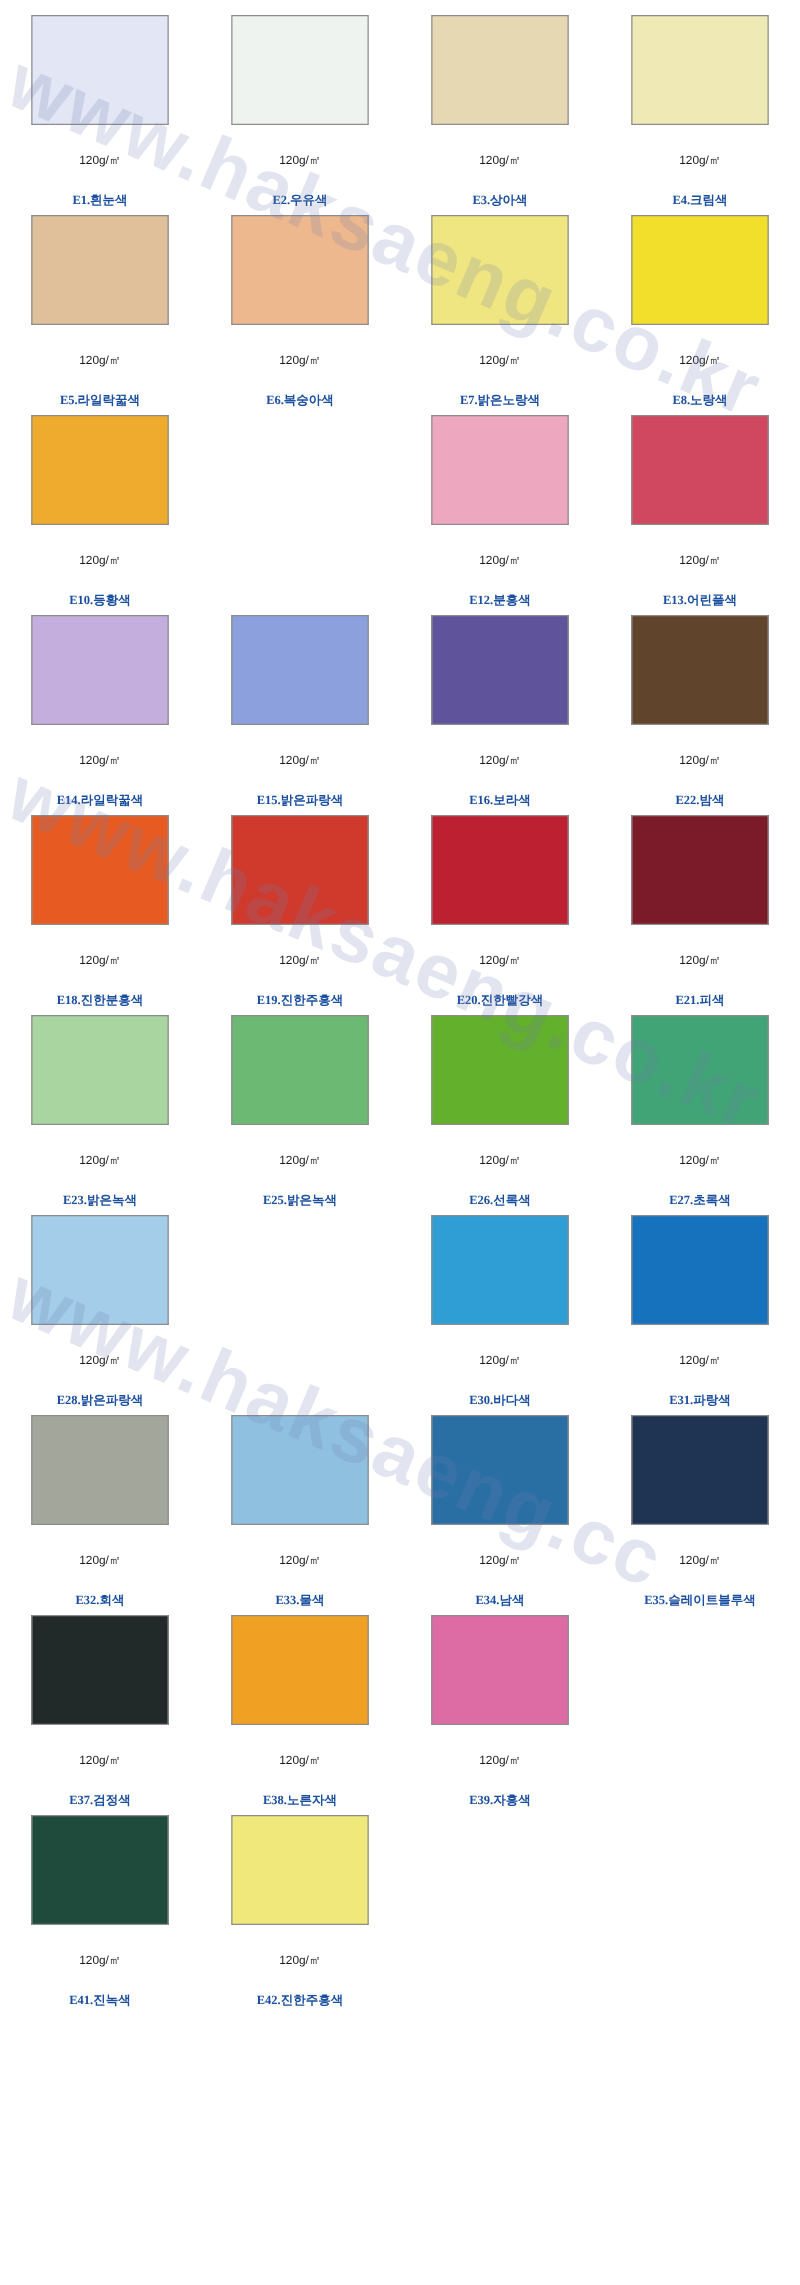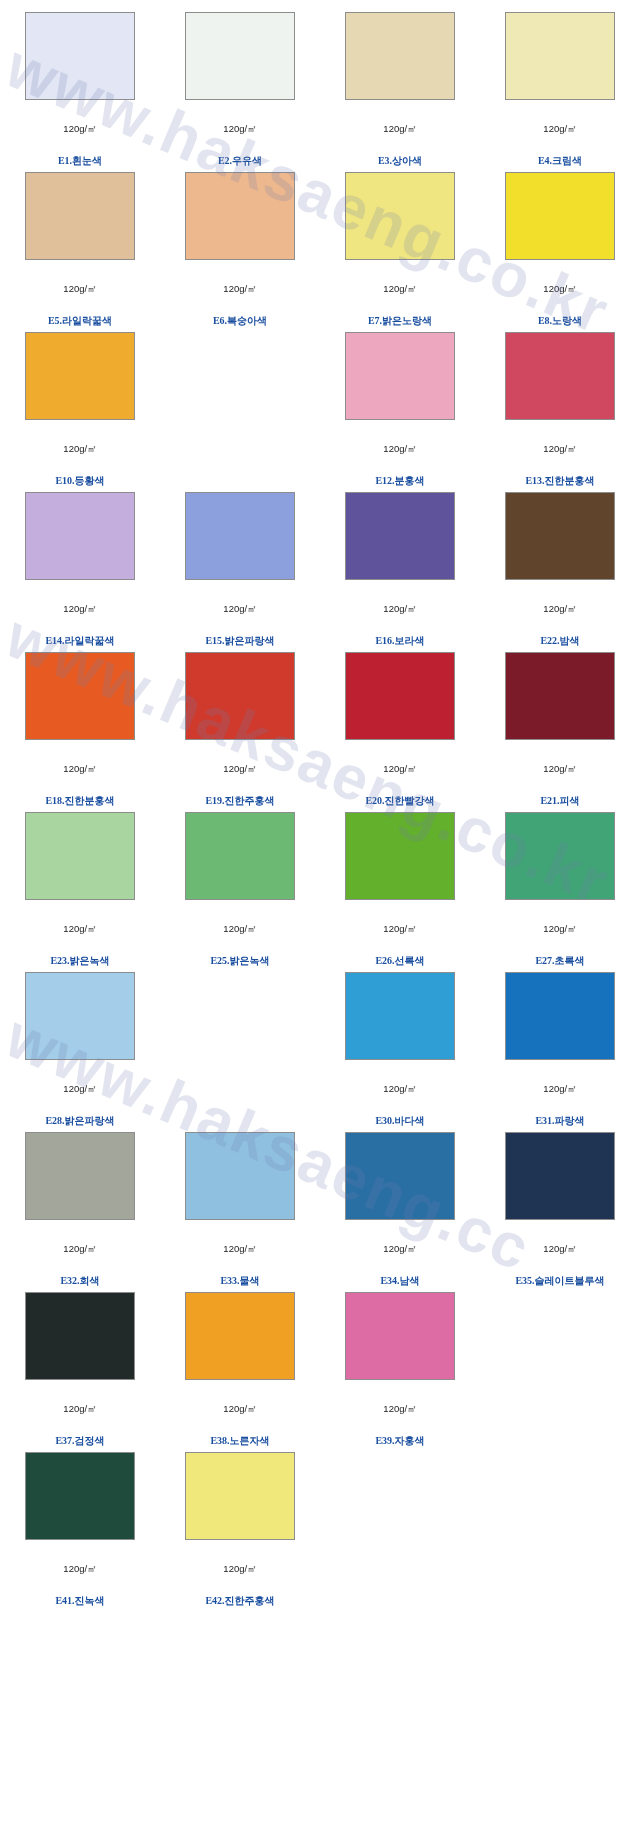--- a/index.html
+++ b/index.html
@@ -158,21 +158,21 @@
         <div class="name"></div>
       </div>
       <div class="swatch-cell">
         <div class="chip" style="background: rgb(237, 168, 192);"></div>
         <div class="weight">120g/㎡</div>
         <div class="name">E12.분홍색</div>
       </div>
       <div class="swatch-cell">
         <div class="chip" style="background: rgb(208, 71, 96);"></div>
         <div class="weight">120g/㎡</div>
-        <div class="name">E13.진한분홍색</div>
+        <div class="name">E13.어린풀색</div>
       </div>
     </div>
     <div class="swatch-row">
       <div class="swatch-cell">
         <div class="chip" style="background: rgb(196, 174, 221);"></div>
         <div class="weight">120g/㎡</div>
         <div class="name">E14.라일락꿃색</div>
       </div>
       <div class="swatch-cell">
         <div class="chip" style="background: rgb(139, 160, 221);"></div>

